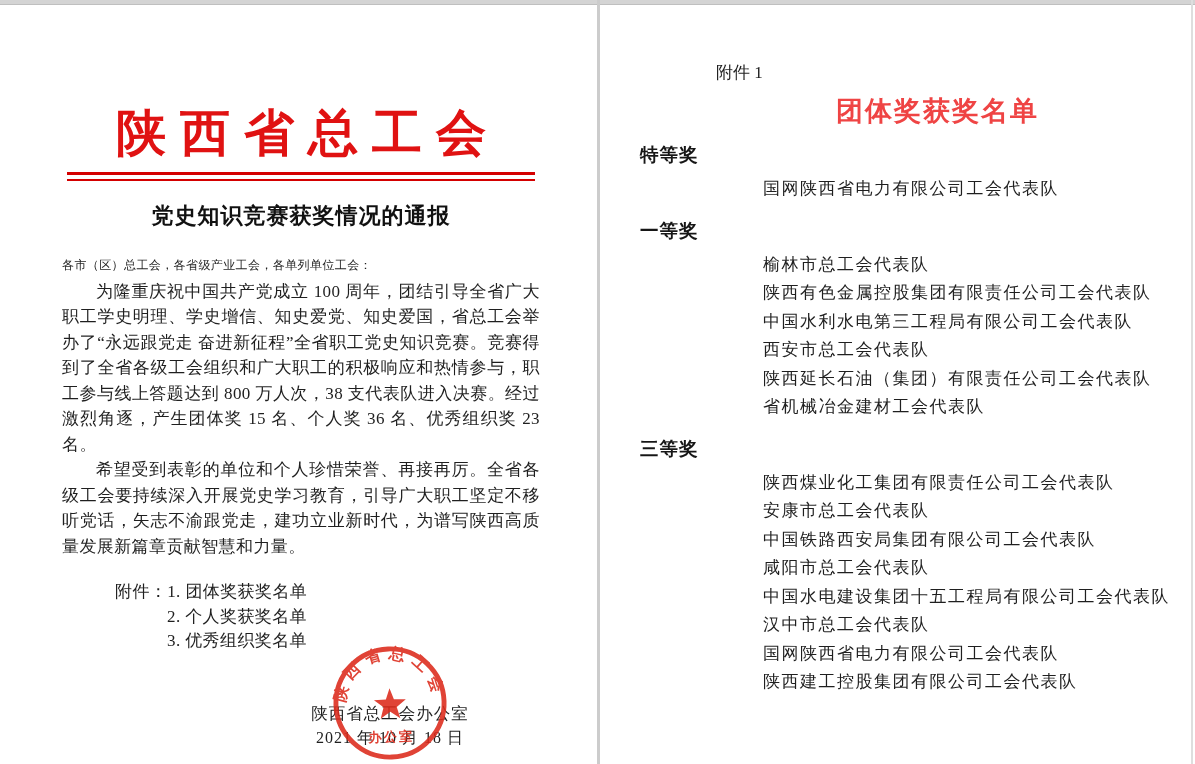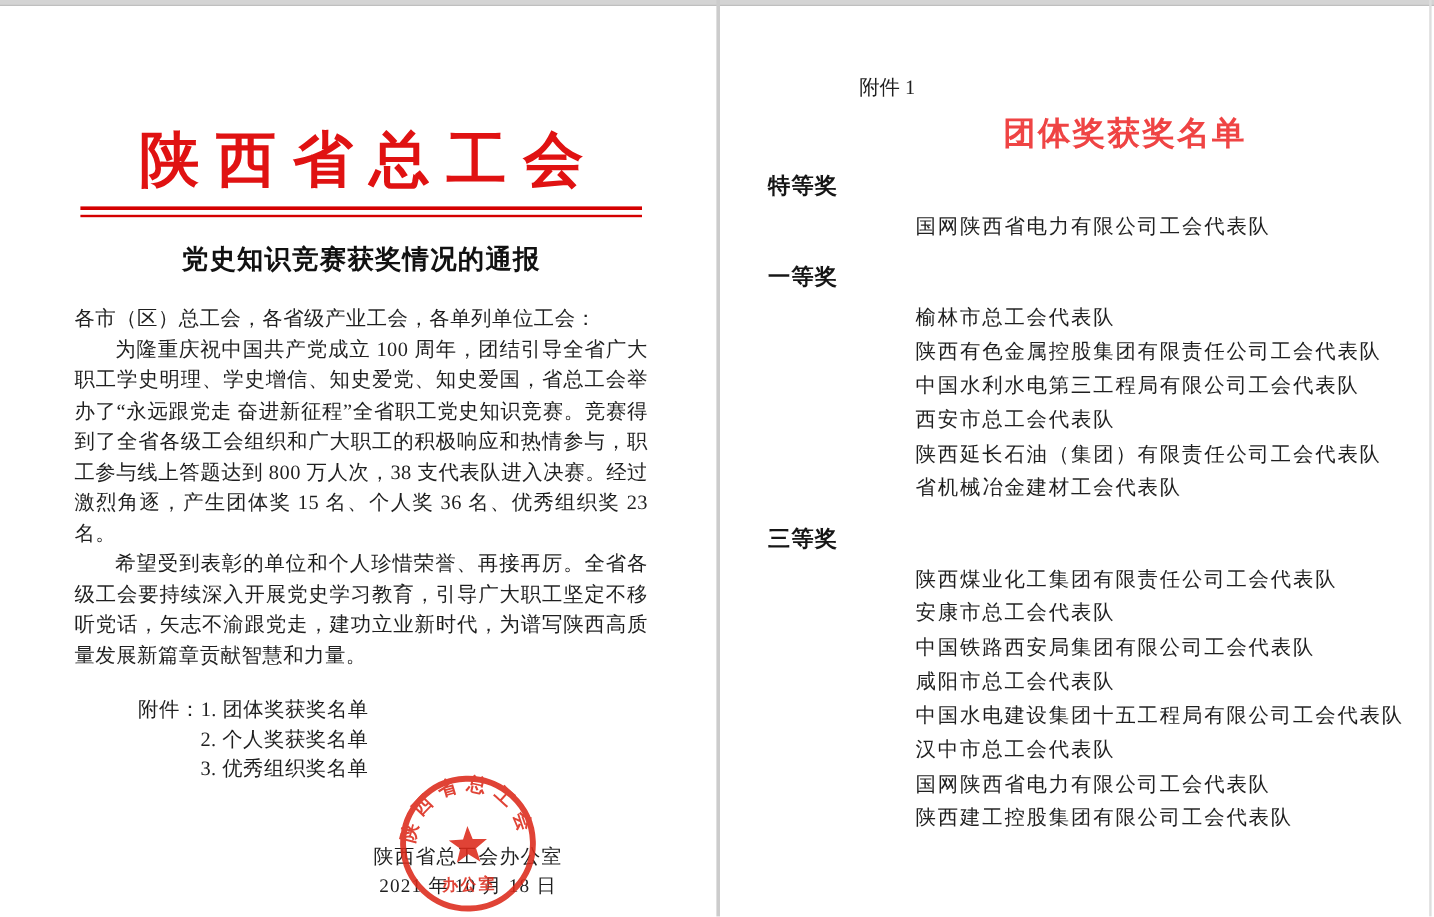--- a/index.html
+++ b/index.html
@@ -26,21 +26,21 @@
     white-space:nowrap; text-indent:14px;
   }
   .redrule {
     margin:11px auto 0; width:468px; height:9px;
     border-top:3px solid #d40000; border-bottom:2px solid #d40000;
   }
   .doc-title {
     margin-top:21px; text-align:center; color:#111;
     font-size:22px; line-height:27px; font-weight:bold; letter-spacing:1px;
   }
-  .salutation { margin-top:24px; font-size:17px; line-height:25.5px; letter-spacing:0.4px; }
+  .salutation { margin-top:24px; font-size:12px; line-height:25.5px; letter-spacing:0.4px; }
   .body-p {
     font-size:17px; line-height:25.5px; letter-spacing:0.4px;
     text-align:justify; text-indent:2em;
   }
   .attachments { margin-top:21px; margin-left:53px; font-size:17px; line-height:24.5px; letter-spacing:0.4px; }
   .attach-cont { margin-left:52px; }
 
   .sig-area { position:absolute; left:270px; top:635px; width:240px; text-align:center; }
   .signer { position:absolute; left:0; top:63px; width:100%; font-size:16.5px; letter-spacing:1px; }
   .sig-date { position:absolute; left:0; top:88px; width:100%; font-size:16px; letter-spacing:1px; }

